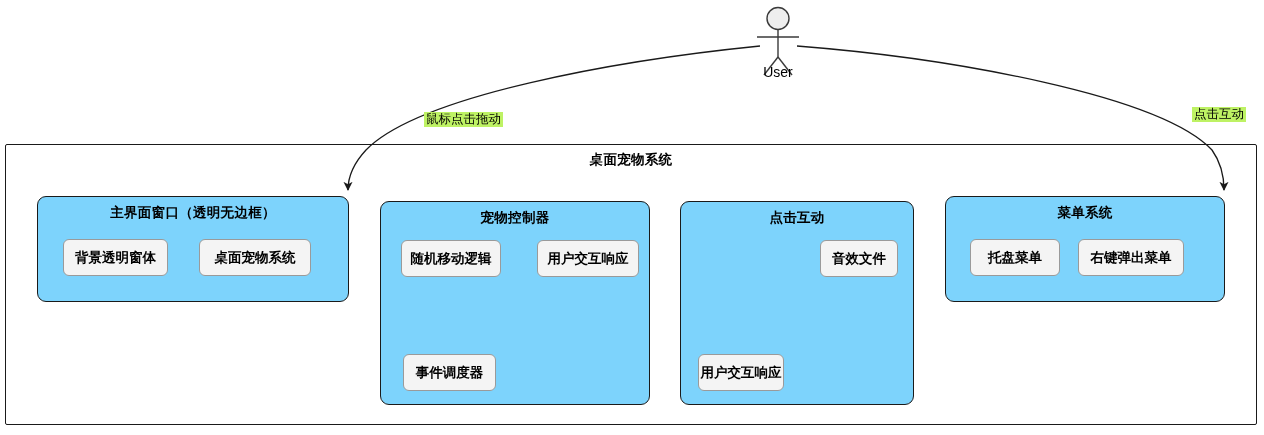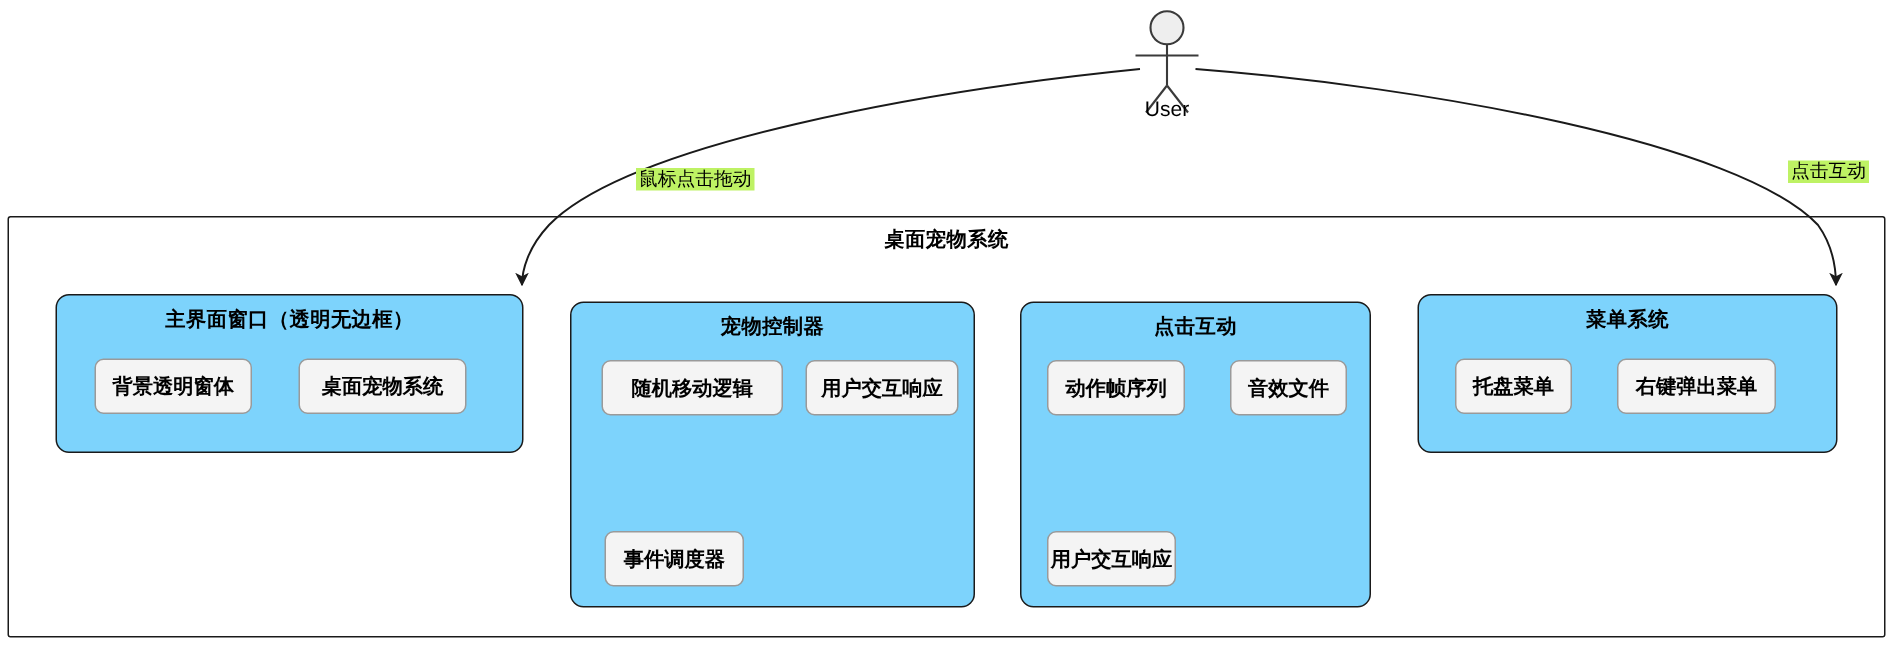--- a/index.html
+++ b/index.html
@@ -84,30 +84,29 @@
 
   <div class="box group" style="left:37px;top:196px;width:312px;height:106px;">
     <div class="group-title">主界面窗口（透明无边框）</div>
   </div>
   <div class="leaf" style="left:63px;top:239px;width:105px;height:37px;">背景透明窗体</div>
   <div class="leaf" style="left:199px;top:239px;width:112px;height:37px;">桌面宠物系统</div>
 
   <div class="box group" style="left:380px;top:201px;width:270px;height:204px;">
     <div class="group-title">宠物控制器</div>
   </div>
-  <div class="leaf" style="left:401px;top:240px;width:121px;height:37px;">随机移动逻辑</div>
+  <div class="leaf" style="left:401px;top:240px;width:100px;height:37px;">随机移动逻辑</div>
   <div class="leaf" style="left:537px;top:240px;width:102px;height:37px;">用户交互响应</div>
   <div class="leaf" style="left:403px;top:354px;width:93px;height:37px;">事件调度器</div>
 
   <div class="box group" style="left:680px;top:201px;width:234px;height:204px;">
     <div class="group-title">点击互动</div>
   </div>
-  <div class="leaf" style="left:698px;top:240px;width:92px;height:37px;">动作帧序列</div>
   <div class="leaf" style="left:820px;top:240px;width:78px;height:37px;">音效文件</div>
   <div class="leaf" style="left:698px;top:354px;width:86px;height:37px;">用户交互响应</div>
 
   <div class="box group" style="left:945px;top:196px;width:280px;height:106px;">
     <div class="group-title">菜单系统</div>
   </div>
-  <div class="leaf" style="left:970px;top:239px;width:78px;height:37px;">托盘菜单</div>
+  <div class="leaf" style="left:970px;top:239px;width:90px;height:37px;">托盘菜单</div>
   <div class="leaf" style="left:1078px;top:239px;width:106px;height:37px;">右键弹出菜单</div>
 
 </div>
 
 </body></html>

